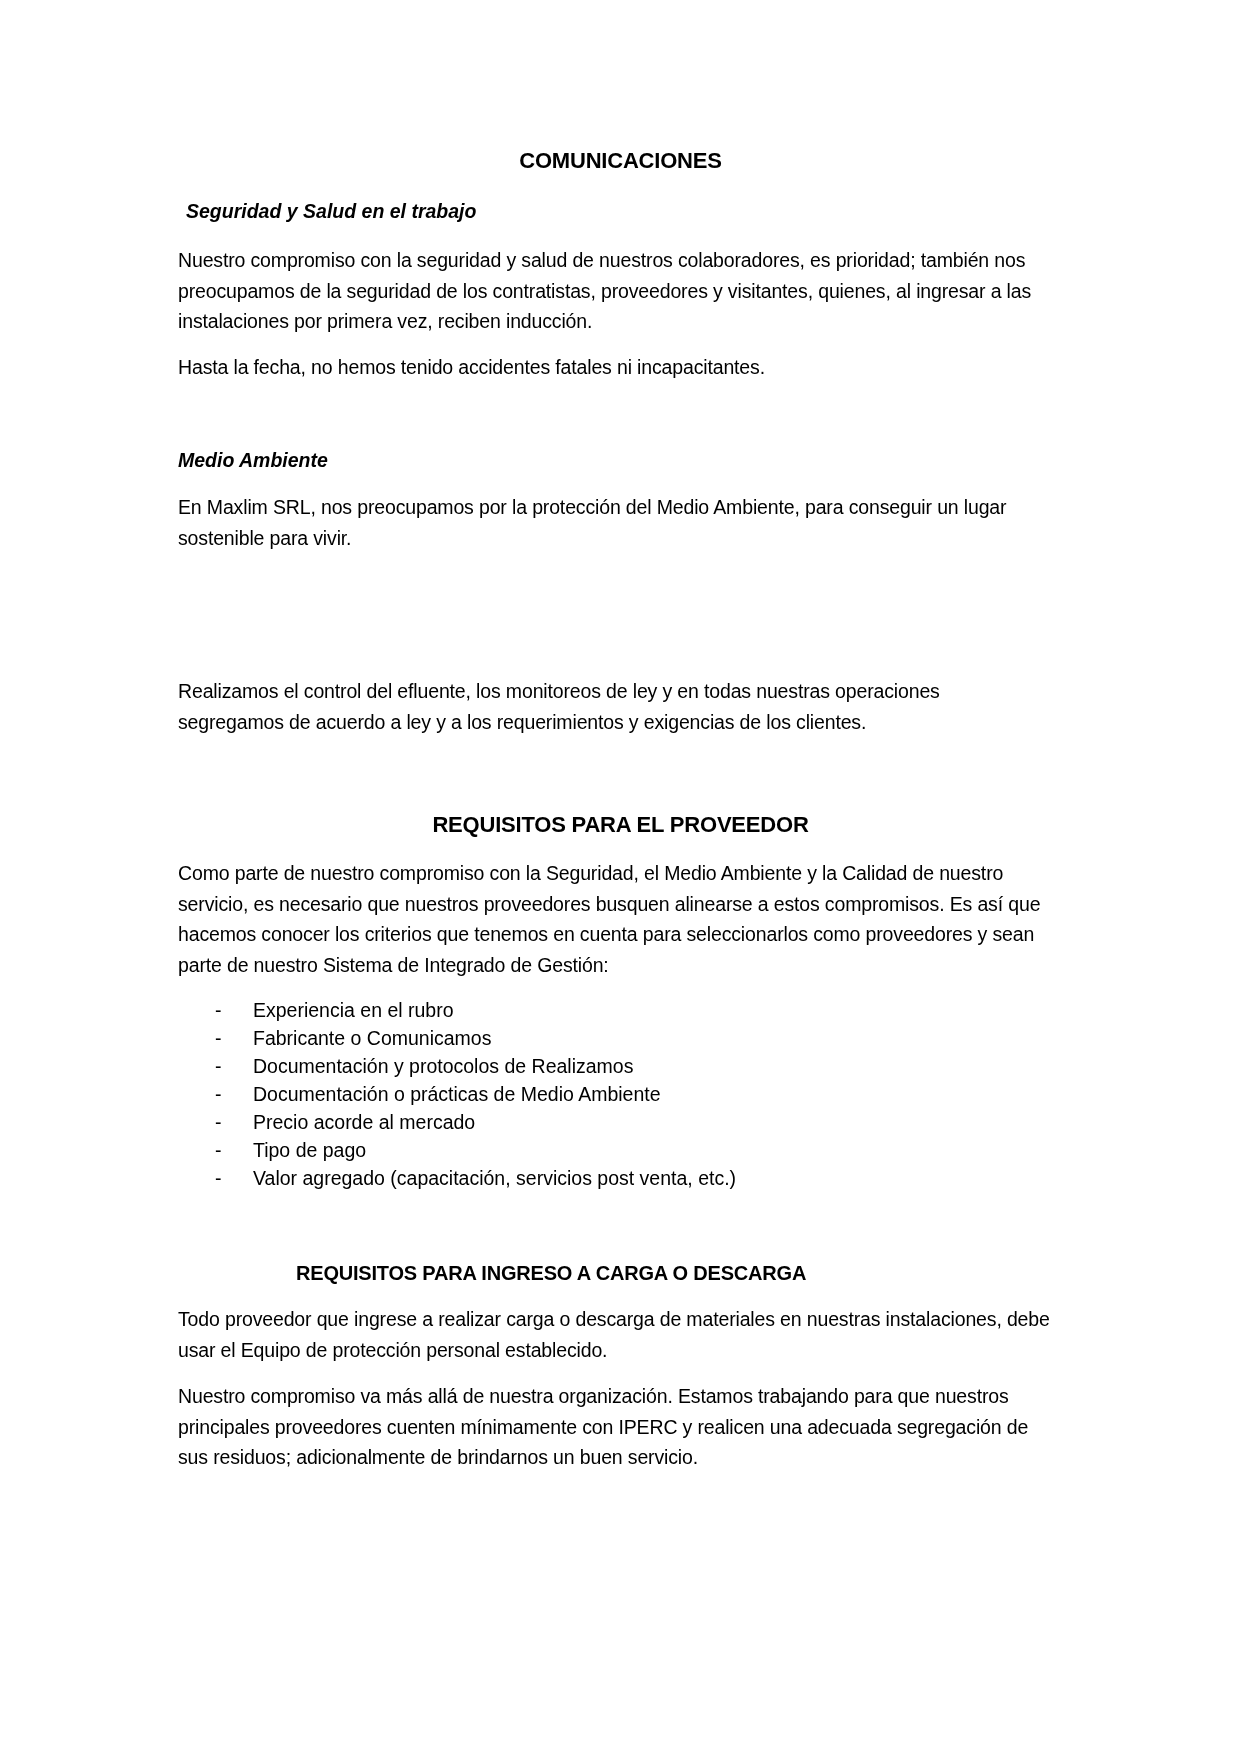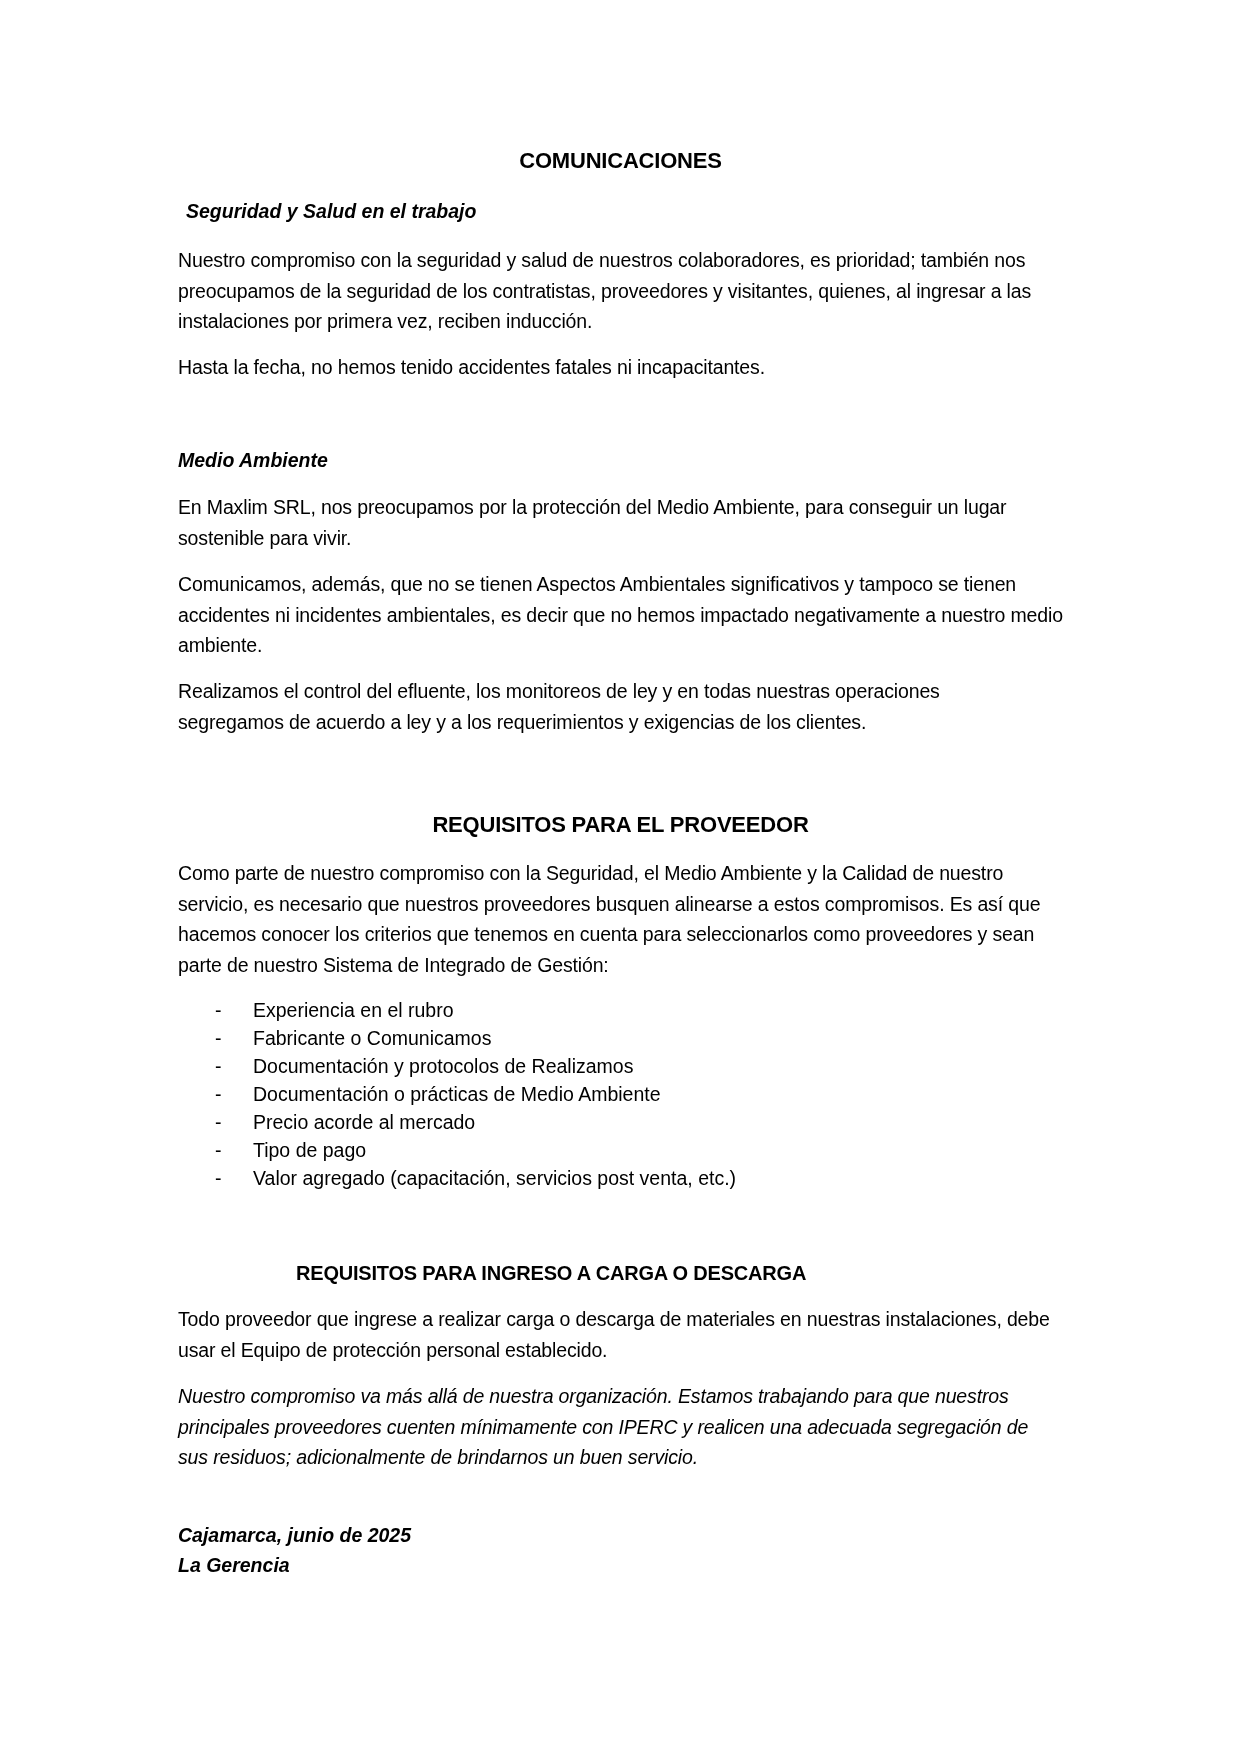--- a/index.html
+++ b/index.html
@@ -34,23 +34,20 @@
   </div>
   <div class="para" style="top:352px;">
     <p>Hasta la fecha, no hemos tenido accidentes fatales ni incapacitantes.</p>
   </div>
 
   <div class="sub" style="top:449px;">Medio Ambiente</div>
 
   <div class="para" style="top:492px; width:860px;">
     <p>En Maxlim SRL, nos preocupamos por la protección del Medio Ambiente, para conseguir un lugar sostenible para vivir.</p>
   </div>
-  <div class="para" style="top:569px; width:905px;">
-    <p>Comunicamos, además, que no se tienen Aspectos Ambientales significativos y tampoco se tienen accidentes ni incidentes ambientales, es decir que no hemos impactado negativamente a nuestro medio ambiente.</p>
-  </div>
   <div class="para" style="top:676px; width:860px;">
     <p>Realizamos el control del efluente, los monitoreos de ley y en todas nuestras operaciones segregamos de acuerdo a ley y a los requerimientos y exigencias de los clientes.</p>
   </div>
 
   <div class="h-center" style="top:812px;">REQUISITOS PARA EL PROVEEDOR</div>
 
   <div class="para" style="top:858px; width:880px;">
     <p>Como parte de nuestro compromiso con la Seguridad, el Medio Ambiente y la Calidad de nuestro servicio, es necesario que nuestros proveedores busquen alinearse a estos compromisos.  Es así que hacemos conocer los criterios que tenemos en cuenta para seleccionarlos como proveedores y sean parte de nuestro Sistema de Integrado de Gestión:</p>
   </div>
 
@@ -62,22 +59,18 @@
     <li><span class="dash">-</span><span>Precio acorde al mercado</span></li>
     <li><span class="dash">-</span><span>Tipo de pago</span></li>
     <li><span class="dash">-</span><span>Valor agregado (capacitación, servicios post venta, etc.)</span></li>
   </ul>
 
   <div class="abs" style="top:1262px; left:296px; font-weight:bold; font-size:20px; letter-spacing:-0.2px;">REQUISITOS PARA INGRESO A CARGA O DESCARGA</div>
 
   <div class="para" style="top:1304px; width:905px;">
     <p>Todo proveedor que ingrese a realizar carga o descarga de materiales en nuestras instalaciones, debe usar el Equipo de protección personal establecido.</p>
   </div>
-  <div class="para" style="top:1381px; width:880px;font-style:italic;">
+  <div class="para" style="top:1381px; width:880px;">
     <p>Nuestro compromiso va más allá de nuestra organización. Estamos trabajando para que nuestros principales proveedores cuenten mínimamente con IPERC y realicen una adecuada segregación de sus residuos; adicionalmente de brindarnos un buen servicio.</p>
   </div>
 
-  <div class="sig" style="top:1520px;">
-    <div>Cajamarca, junio de 2025</div>
-    <div>La Gerencia</div>
-  </div>
 
 </div>
 
 </body></html>

